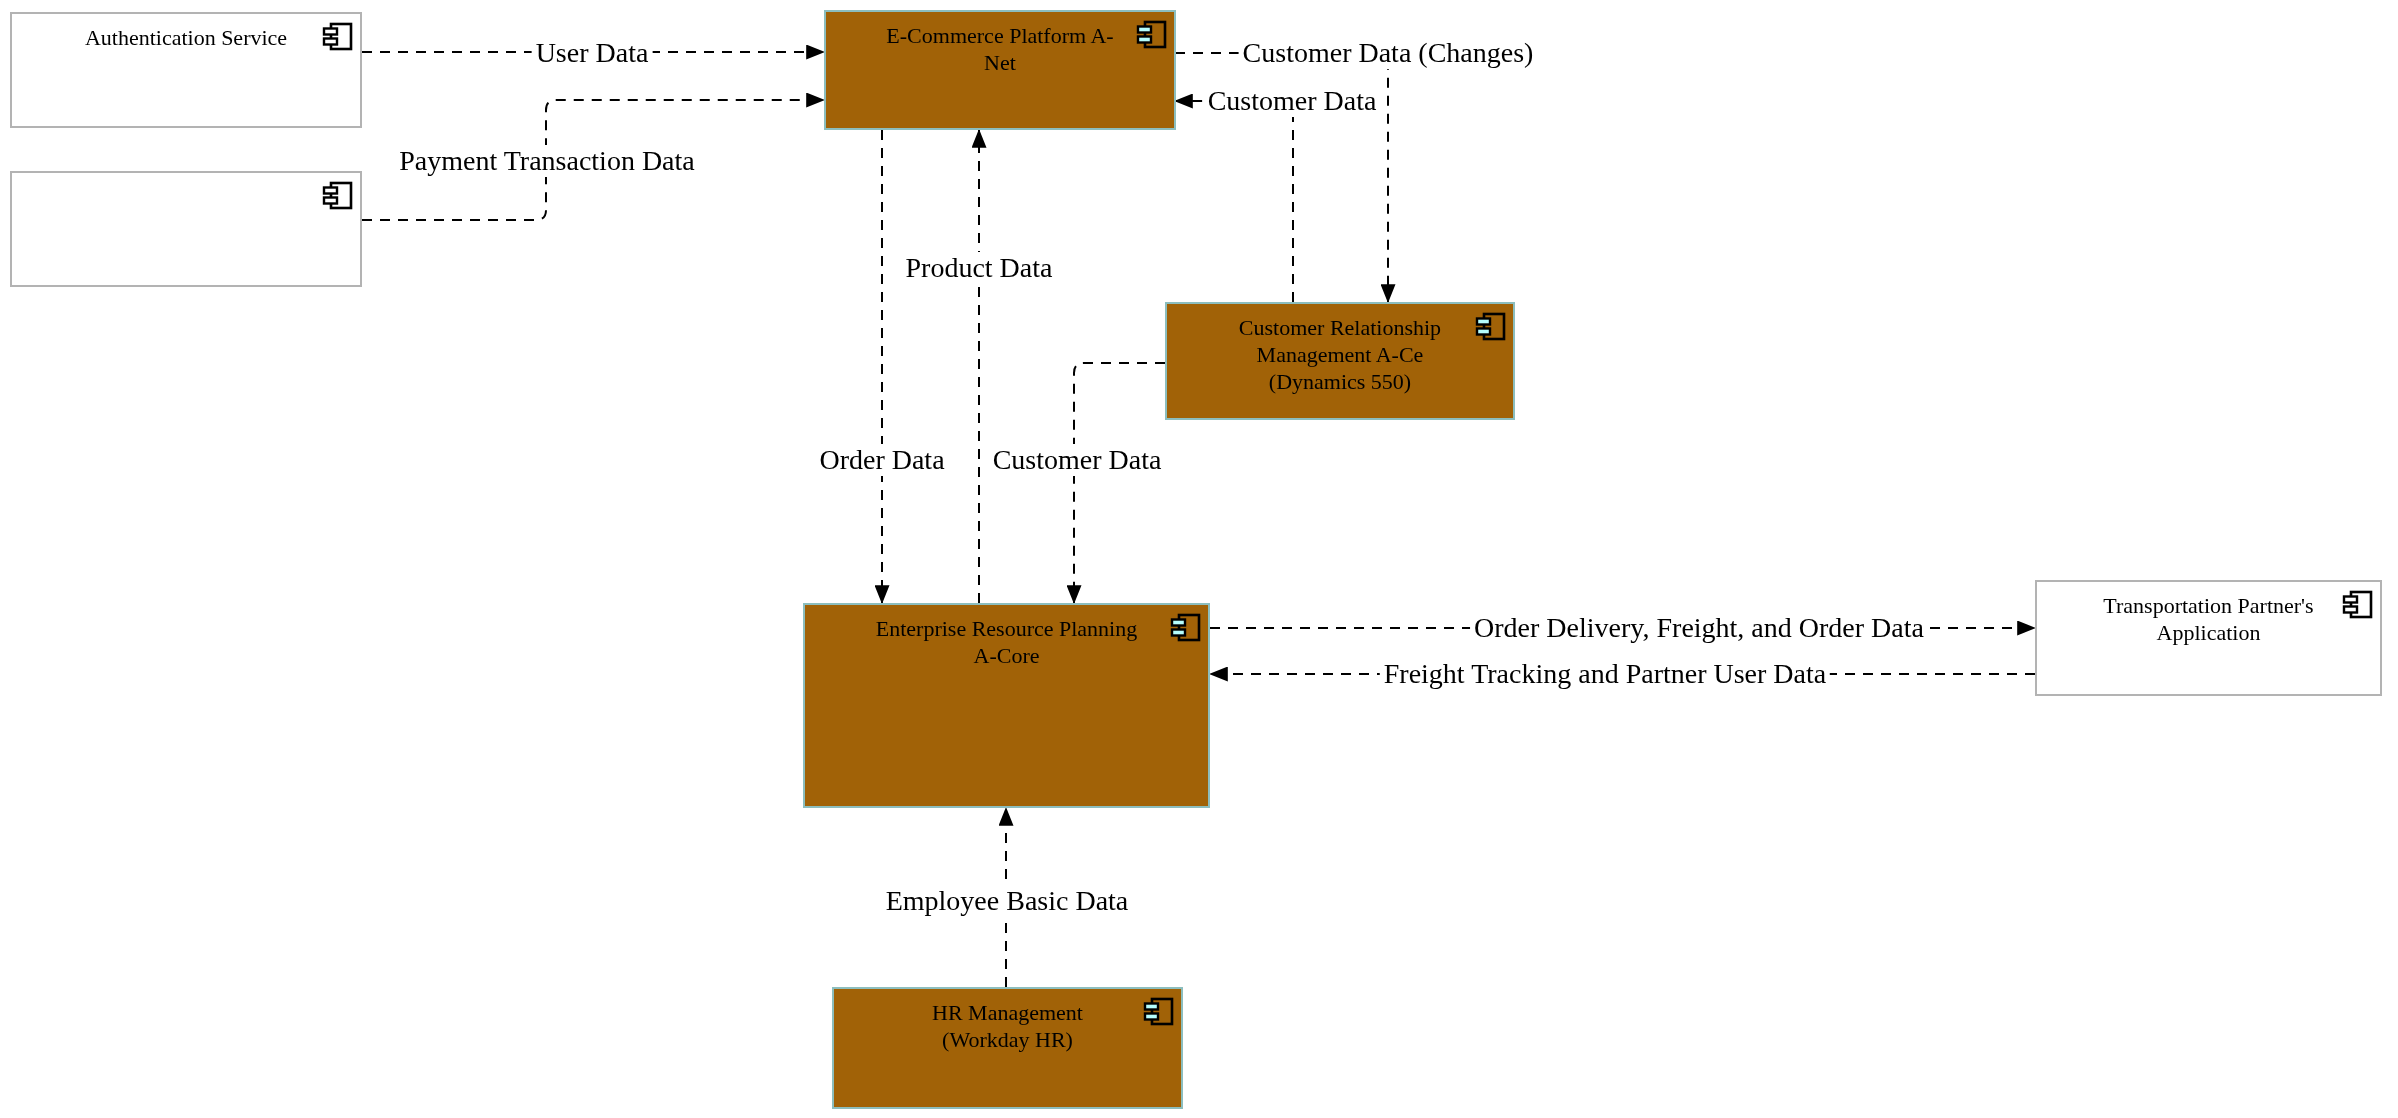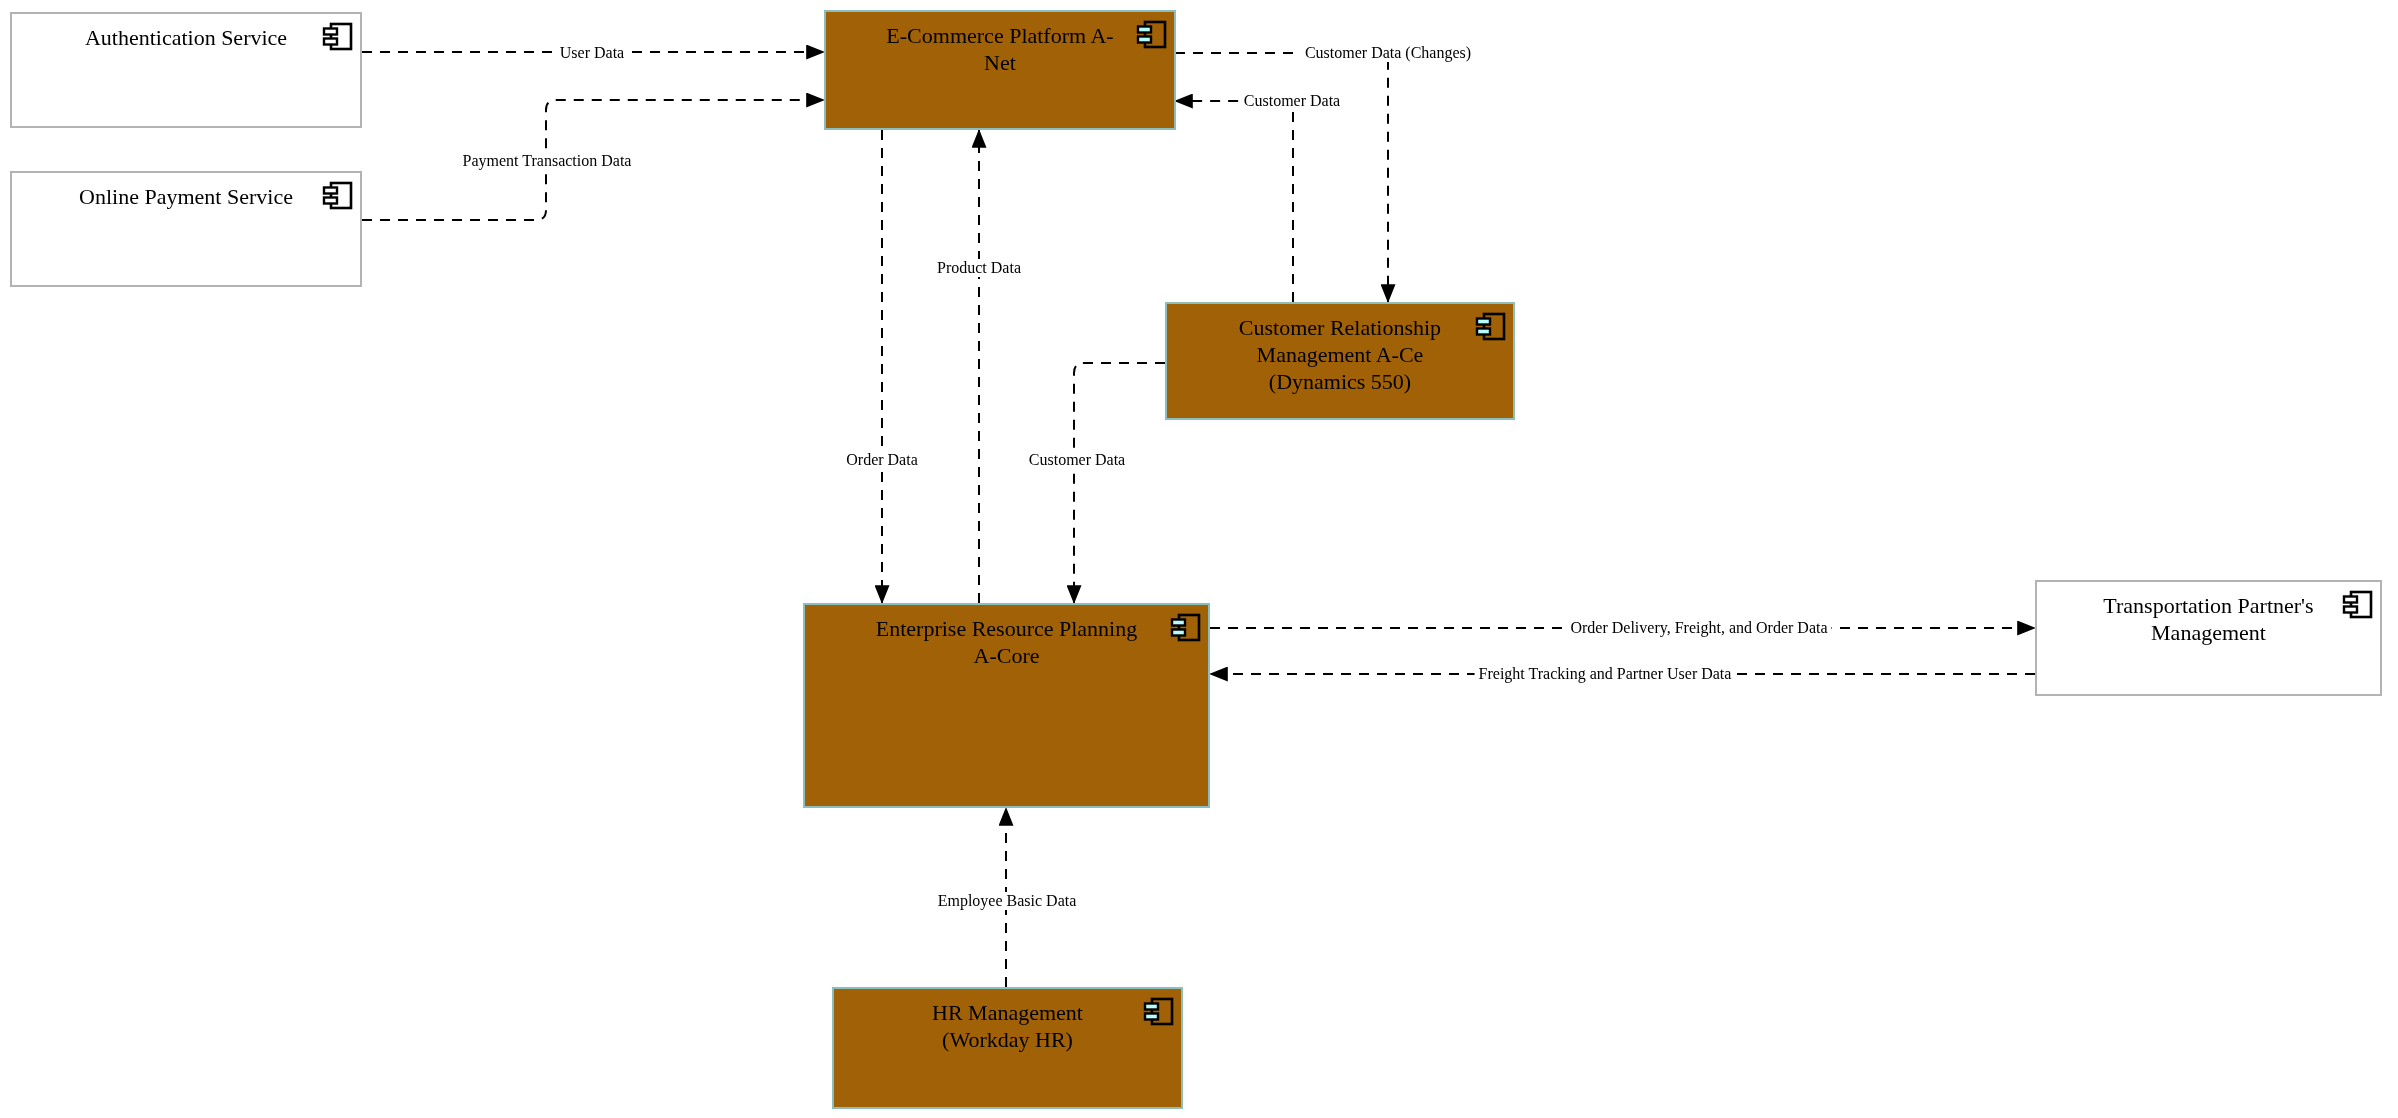--- a/index.html
+++ b/index.html
@@ -38,21 +38,21 @@
     width:31px; height:29px;
   }
   .comp-icon .tab { fill:#ffffff; }
   .node.app .comp-icon .tab { fill:#b5fdfd; }
 
   .edge-label {
     position:absolute;
     transform:translate(-50%,-50%);
     background:#ffffff;
     padding:0 4px;
-    font-size:16px;
+    font-size:28px;
     white-space:nowrap;
     color:#000000;
   }
 </style>
 </head>
 <body>
 
 <div id="canvas">
 
   <svg id="edge-layer">
@@ -77,21 +77,20 @@
   <div class="node" style="left:10px;top:12px;width:352px;height:116px">
     <div class="node-title">Authentication Service</div>
     <svg class="comp-icon" viewBox="0 0 31 29">
       <rect x="9" y="2" width="20" height="25" fill="none" stroke="#000" stroke-width="2.6"></rect>
       <rect class="tab" x="2" y="6.5" width="13" height="6" stroke="#000" stroke-width="2.4"></rect>
       <rect class="tab" x="2" y="16.5" width="13" height="6" stroke="#000" stroke-width="2.4"></rect>
     </svg>
   </div>
 
   <div class="node" style="left:10px;top:171px;width:352px;height:116px">
-    <div class="node-title">Online Payment Service</div>
     <svg class="comp-icon" viewBox="0 0 31 29">
       <rect x="9" y="2" width="20" height="25" fill="none" stroke="#000" stroke-width="2.6"></rect>
       <rect class="tab" x="2" y="6.5" width="13" height="6" stroke="#000" stroke-width="2.4"></rect>
       <rect class="tab" x="2" y="16.5" width="13" height="6" stroke="#000" stroke-width="2.4"></rect>
     </svg>
   </div>
 
   <div class="node app" style="left:824px;top:10px;width:352px;height:120px">
     <div class="node-title">E-Commerce Platform A-
 Net</div>
@@ -118,21 +117,21 @@
 A-Core</div>
     <svg class="comp-icon" viewBox="0 0 31 29">
       <rect x="9" y="2" width="20" height="25" fill="none" stroke="#000" stroke-width="2.6"></rect>
       <rect class="tab" x="2" y="6.5" width="13" height="6" stroke="#000" stroke-width="2.4"></rect>
       <rect class="tab" x="2" y="16.5" width="13" height="6" stroke="#000" stroke-width="2.4"></rect>
     </svg>
   </div>
 
   <div class="node" style="left:2035px;top:580px;width:347px;height:116px">
     <div class="node-title">Transportation Partner's
-Management</div>
+Application</div>
     <svg class="comp-icon" viewBox="0 0 31 29">
       <rect x="9" y="2" width="20" height="25" fill="none" stroke="#000" stroke-width="2.6"></rect>
       <rect class="tab" x="2" y="6.5" width="13" height="6" stroke="#000" stroke-width="2.4"></rect>
       <rect class="tab" x="2" y="16.5" width="13" height="6" stroke="#000" stroke-width="2.4"></rect>
     </svg>
   </div>
 
   <div class="node app" style="left:832px;top:987px;width:351px;height:122px">
     <div class="node-title">HR Management
 (Workday HR)</div>

